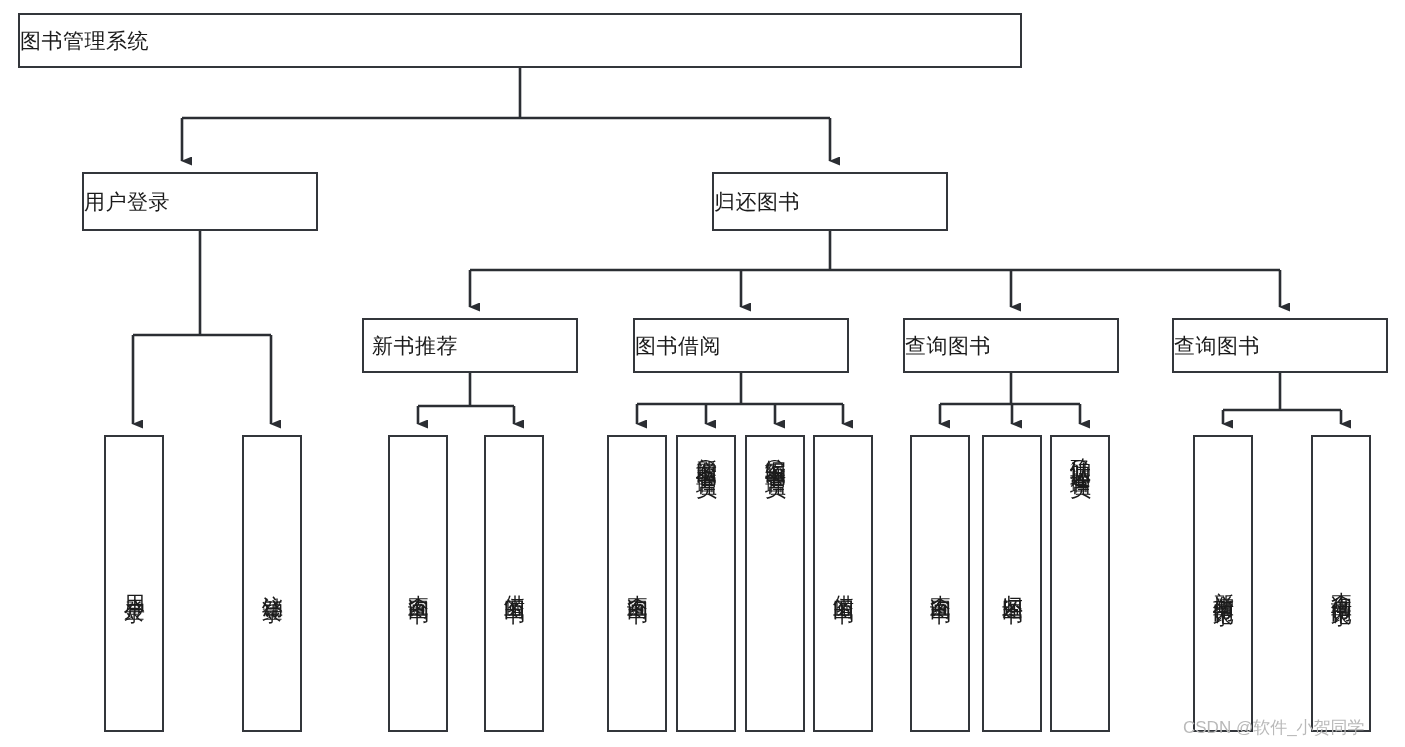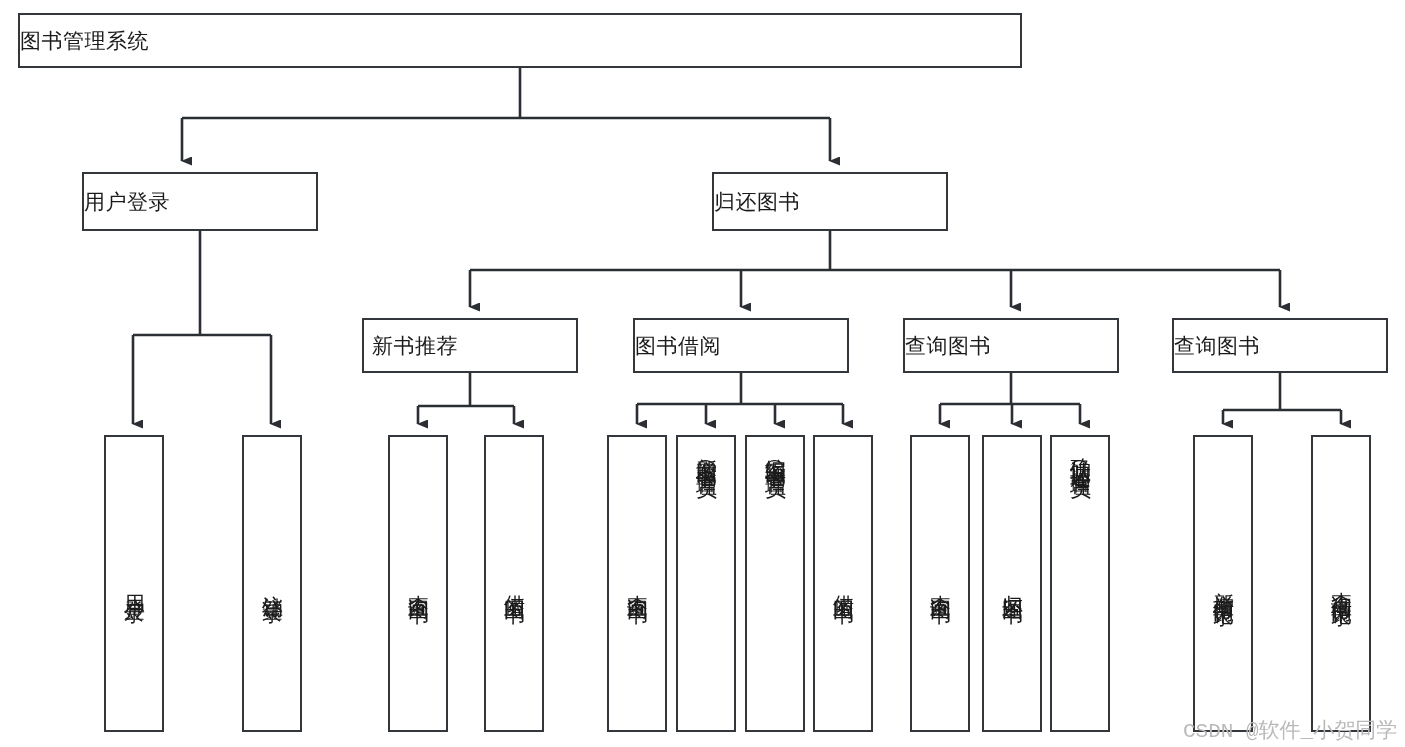--- a/index.html
+++ b/index.html
@@ -59,25 +59,25 @@
     text-orientation: upright;
     font-size: 21px;
     line-height: 1.28;
     letter-spacing: 3px;
     white-space: normal;
   }
   .watermark {
     position: absolute;
     left: 1183px;
     top: 716px;
-    font-size: 21px;
+    font-size: 17px;
     color: #b9b9b9;
     z-index: 5;
     white-space: nowrap;
-    font-family: Liberation Mono, monospace;
+    font-family: Liberation Sans, sans-serif;
   }
 </style>
 </head>
 <body>
 
 <div id="canvas">
 
   <svg id="edges" viewBox="0 0 1405 747" xmlns="http://www.w3.org/2000/svg">
     <defs>
       <marker id="arrowhead" markerWidth="9" markerHeight="11" refX="4.5" refY="10" orient="auto" markerUnits="userSpaceOnUse">

